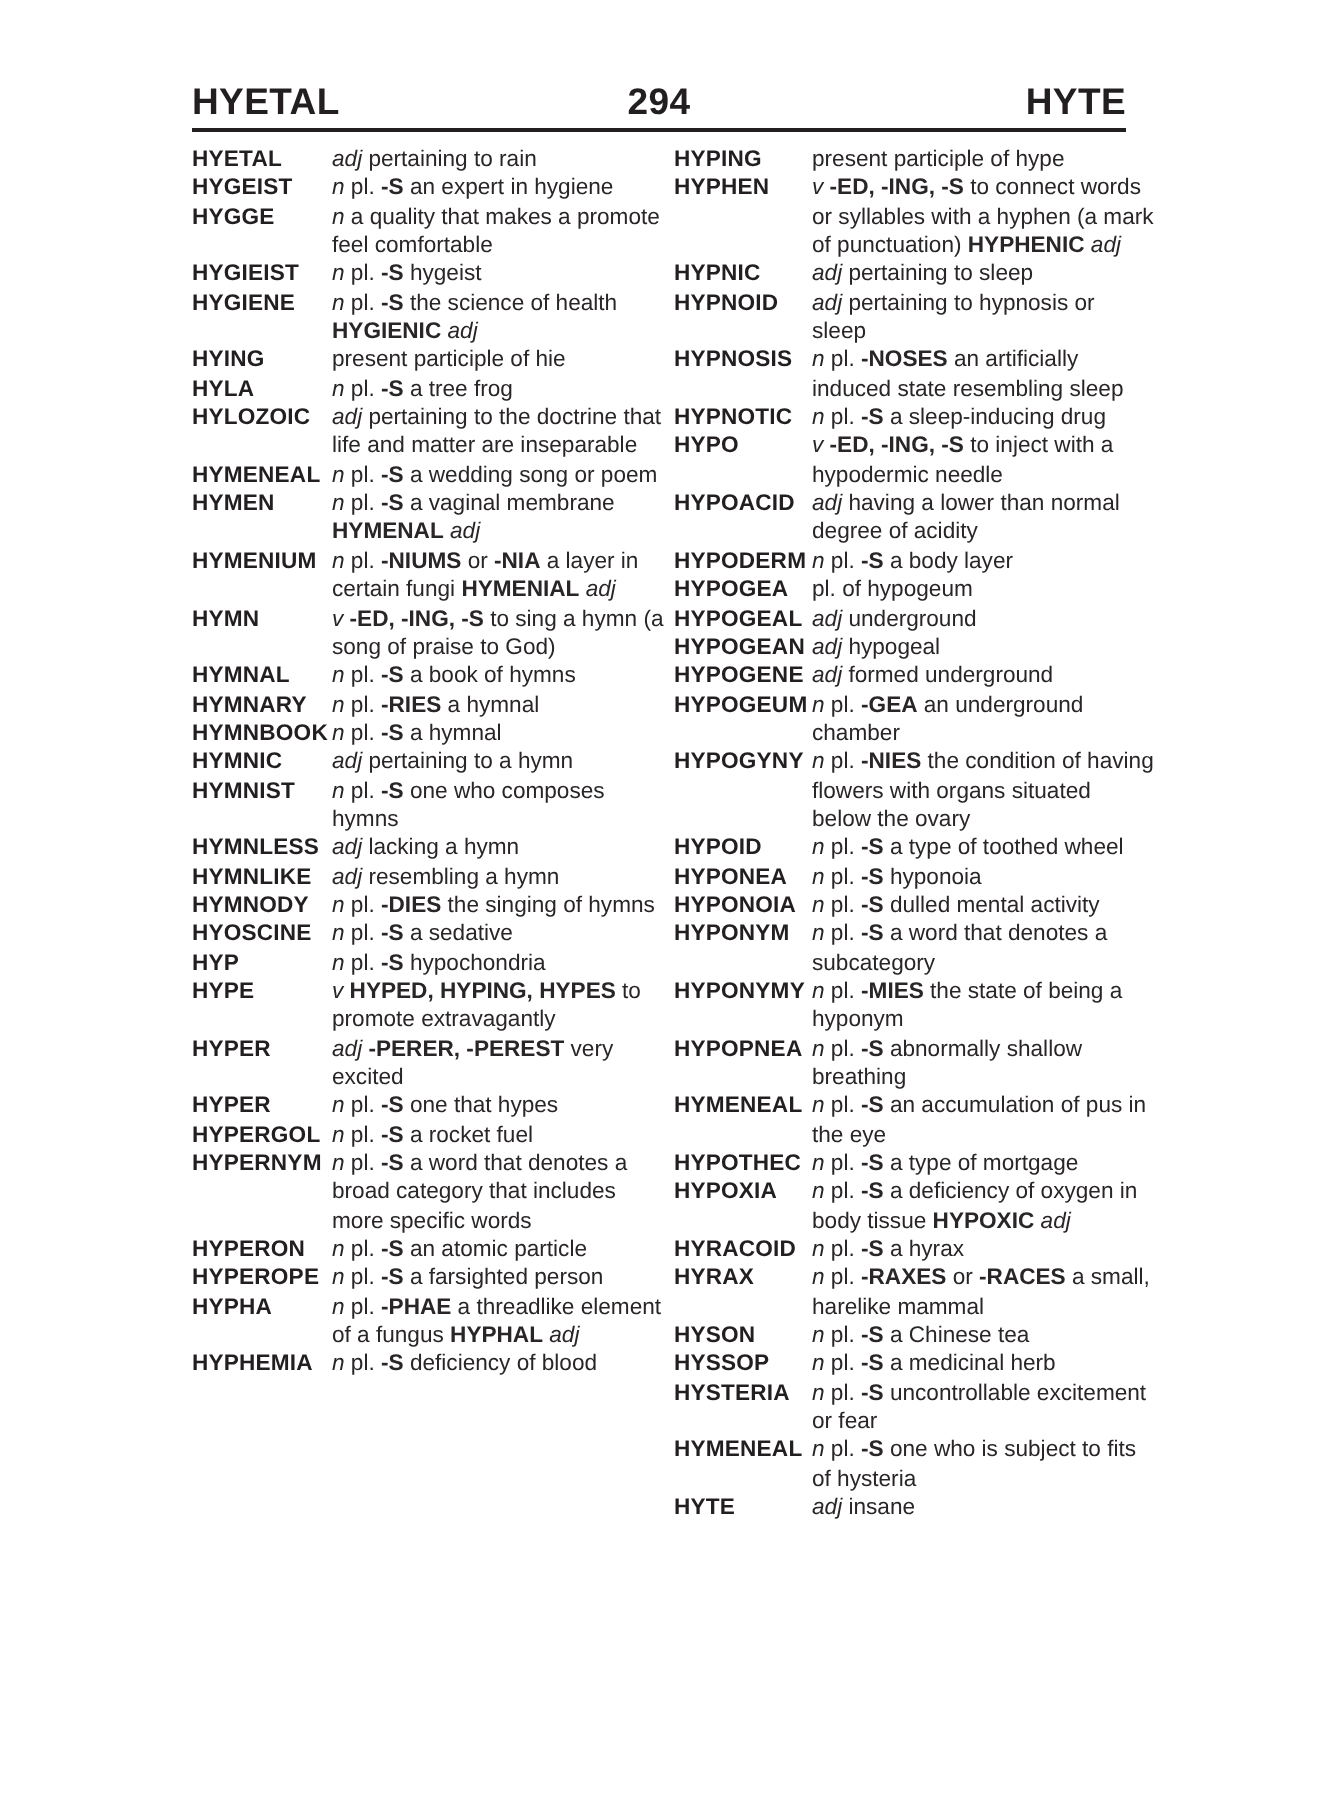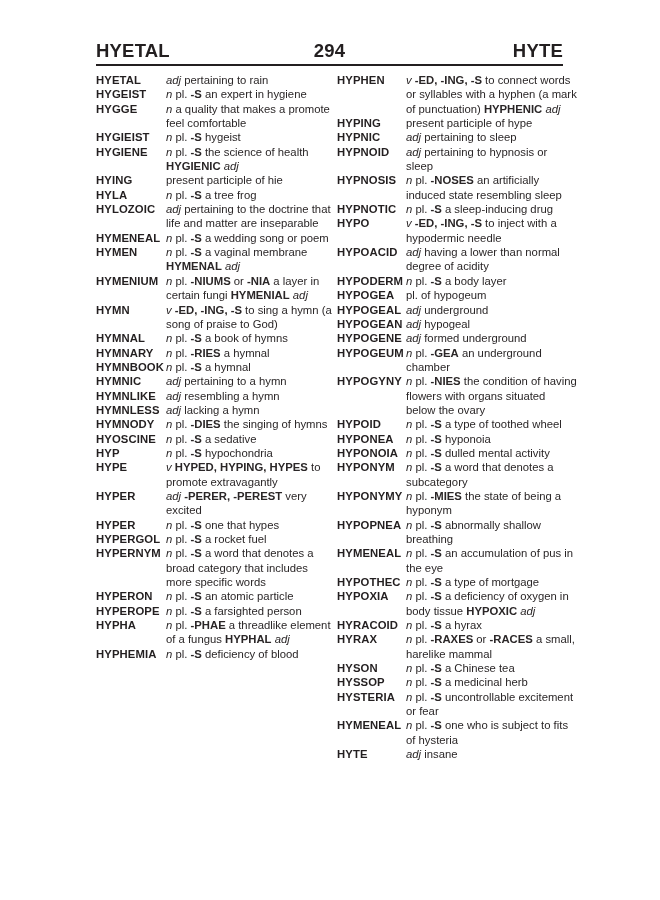--- a/index.html
+++ b/index.html
@@ -89,28 +89,32 @@
     </div>
     <div class="entry">
       <span class="hw">HYMNBOOK</span>
       <span class="def"><span class="it">n</span><span> pl. </span><span class="b">-S</span><span> a hymnal</span></span>
     </div>
     <div class="entry">
       <span class="hw">HYMNIC</span>
       <span class="def"><span class="it">adj</span><span> pertaining to a hymn</span></span>
     </div>
     <div class="entry">
+      <span class="hw">HYMNIST</span>
+      <span class="def"><span class="it">n</span><span> pl. </span><span class="b">-S</span><span> one who composes hymns</span></span>
+    </div>
+    <div class="entry">
+      <span class="hw">HYMNLESS</span>
+      <span class="def"><span class="it">adj</span><span> lacking a hymn</span></span>
+    </div>
+    <div class="entry">
       <span class="hw">HYMNLIKE</span>
       <span class="def"><span class="it">adj</span><span> resembling a hymn</span></span>
     </div>
     <div class="entry">
-      <span class="hw">HYMNLESS</span>
-      <span class="def"><span class="it">adj</span><span> lacking a hymn</span></span>
-    </div>
-    <div class="entry">
       <span class="hw">HYMNODY</span>
       <span class="def"><span class="it">n</span><span> pl. </span><span class="b">-DIES</span><span> the singing of hymns</span></span>
     </div>
     <div class="entry">
       <span class="hw">HYOSCINE</span>
       <span class="def"><span class="it">n</span><span> pl. </span><span class="b">-S</span><span> a sedative</span></span>
     </div>
     <div class="entry">
       <span class="hw">HYP</span>
       <span class="def"><span class="it">n</span><span> pl. </span><span class="b">-S</span><span> hypochondria</span></span>
@@ -147,26 +151,26 @@
       <span class="hw">HYPHA</span>
       <span class="def"><span class="it">n</span><span> pl. </span><span class="b">-PHAE</span><span> a threadlike element of a fungus </span><span class="b">HYPHAL</span><span> </span><span class="it">adj</span></span>
     </div>
     <div class="entry">
       <span class="hw">HYPHEMIA</span>
       <span class="def"><span class="it">n</span><span> pl. </span><span class="b">-S</span><span> deficiency of blood</span></span>
     </div>
   </div>
 <div class="col col-right">
     <div class="entry">
+      <span class="hw">HYPING</span>
+      <span class="def"><span>present participle of hype</span></span>
+    </div>
+    <div class="entry">
       <span class="hw">HYPHEN</span>
       <span class="def"><span class="it">v</span><span> </span><span class="b">-ED, -ING, -S</span><span> to connect words or syllables with a hyphen (a mark of punctuation) </span><span class="b">HYPHENIC</span><span> </span><span class="it">adj</span></span>
-    </div>
-    <div class="entry">
-      <span class="hw">HYPING</span>
-      <span class="def"><span>present participle of hype</span></span>
     </div>
     <div class="entry">
       <span class="hw">HYPNIC</span>
       <span class="def"><span class="it">adj</span><span> pertaining to sleep</span></span>
     </div>
     <div class="entry">
       <span class="hw">HYPNOID</span>
       <span class="def"><span class="it">adj</span><span> pertaining to hypnosis or sleep</span></span>
     </div>
     <div class="entry">

